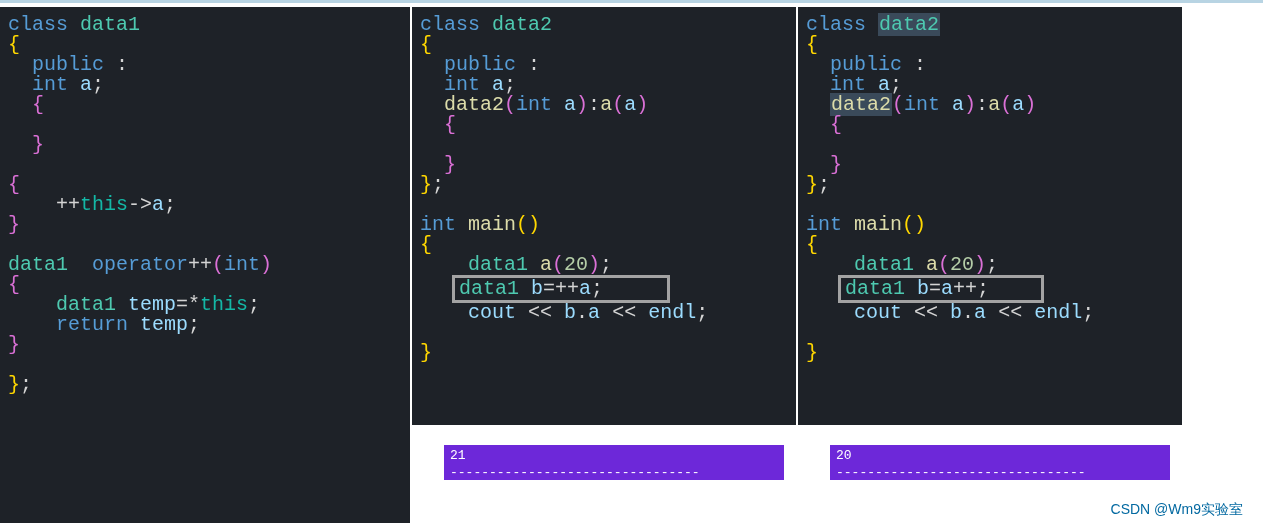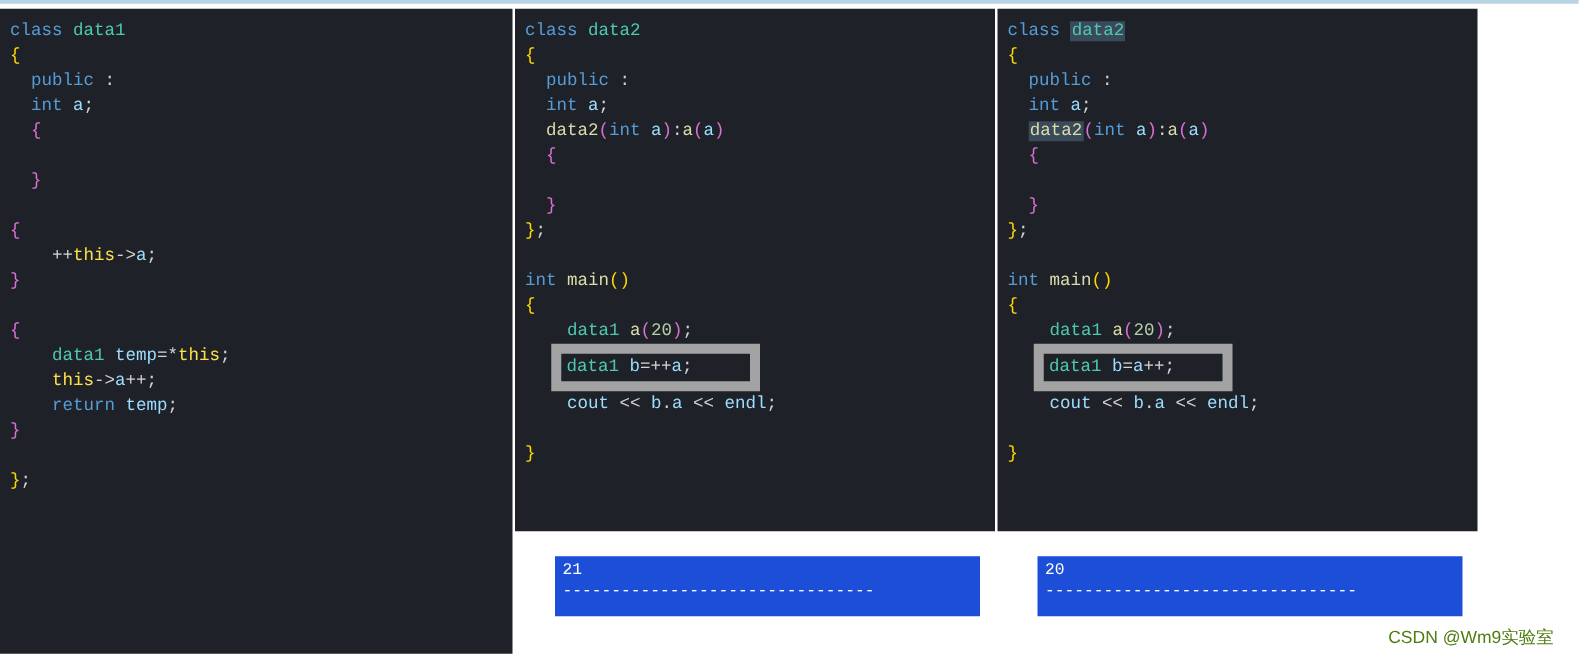--- a/index.html
+++ b/index.html
@@ -24,68 +24,68 @@
     .column {
       display: flex;
       flex-direction: column;
     }
     .col1 { width: 410px; }
     .col2 { width: 384px; }
     .col3 { width: 384px; }
     .code-panel {
       background: #1e2228;
       padding: 8px 4px 8px 8px;
-      font-size: 14px;
+      font-size: 20px;
       line-height: 20px;
     }
     .code-panel.p1 { height: 516px; }
     .code-panel.p2 { height: 418px; }
     .code-panel.p3 { height: 418px; }
     .console {
-      background: #1d4ed8;
+      background: #6d28d9;
       color: #ffffff;
       font-size: 13px;
       padding: 2px 6px;
       margin-top: 20px;
       margin-left: 32px;
       width: 340px;
-      height: 48px;
+      height: 35px;
       line-height: 17px;
       overflow: hidden;
     }
     .console .dashes {
       letter-spacing: 0;
       white-space: nowrap;
       overflow: hidden;
     }
     .line { white-space: pre; color: #d4d4d4; }
     .kw { color: #569cd6; }
     .type { color: #4ec9b0; }
     .func { color: #dcdcaa; }
     .param { color: #9cdcfe; }
     .paren-y { color: #ffd700; }
     .paren-p { color: #da70d6; }
     .num { color: #b5cea8; }
-    .this { color: #fde047; }
+    .this { color: #14b8a6; }
     .white { color: #d4d4d4; }
     .highlight-box {
-      border: 8px solid #a3a3a3;
+      border: 3px solid #a3a3a3;
       display: inline-block;
       padding: 1px 4px;
       margin-left: -4px;
     }
     .sel-bg {
       background: #3a4a5a;
       padding: 0 1px;
     }
     .watermark {
       position: absolute;
       bottom: 6px;
       right: 20px;
-      color: #4d7c0f;
+      color: #0369a1;
       font-size: 14px;
       font-family: Arial, sans-serif;
       z-index: 10;
     }
   </style>
 </head>
 <body>
 
 <div class="top-bar"></div>
 
@@ -98,23 +98,23 @@
 <div class="line">  <span class="kw">public</span> <span class="white">:</span></div>
 <div class="line">  <span class="kw">int</span> <span class="param">a</span><span class="white">;</span></div>
 <div class="line">  <span class="paren-p">{</span></div>
 <div class="line"> </div>
 <div class="line">  <span class="paren-p">}</span></div>
 <div class="line"> </div>
 <div class="line"><span class="paren-p">{</span></div>
 <div class="line">    <span class="white">++</span><span class="this">this</span><span class="white">-&gt;</span><span class="param">a</span><span class="white">;</span></div>
 <div class="line"><span class="paren-p">}</span></div>
 <div class="line"> </div>
+<div class="line"><span class="type">data1</span>  <span class="kw">operator</span><span class="white">++</span><span class="paren-p">(</span><span class="kw">int</span><span class="paren-p">)</span></div>
 <div class="line"><span class="paren-p">{</span></div>
 <div class="line">    <span class="type">data1</span> <span class="param">temp</span><span class="white">=*</span><span class="this">this</span><span class="white">;</span></div>
-<div class="line">    <span class="this">this</span><span class="white">-&gt;</span><span class="param">a</span><span class="white">++;</span></div>
 <div class="line">    <span class="kw">return</span> <span class="param">temp</span><span class="white">;</span></div>
 <div class="line"><span class="paren-p">}</span></div>
 <div class="line"> </div>
 <div class="line"><span class="paren-y">}</span><span class="white">;</span></div>
     </div>
   </div>
 
   <div class="column col2">
     <div class="code-panel p2">
 <div class="line"><span class="kw">class</span> <span class="type">data2</span></div>

